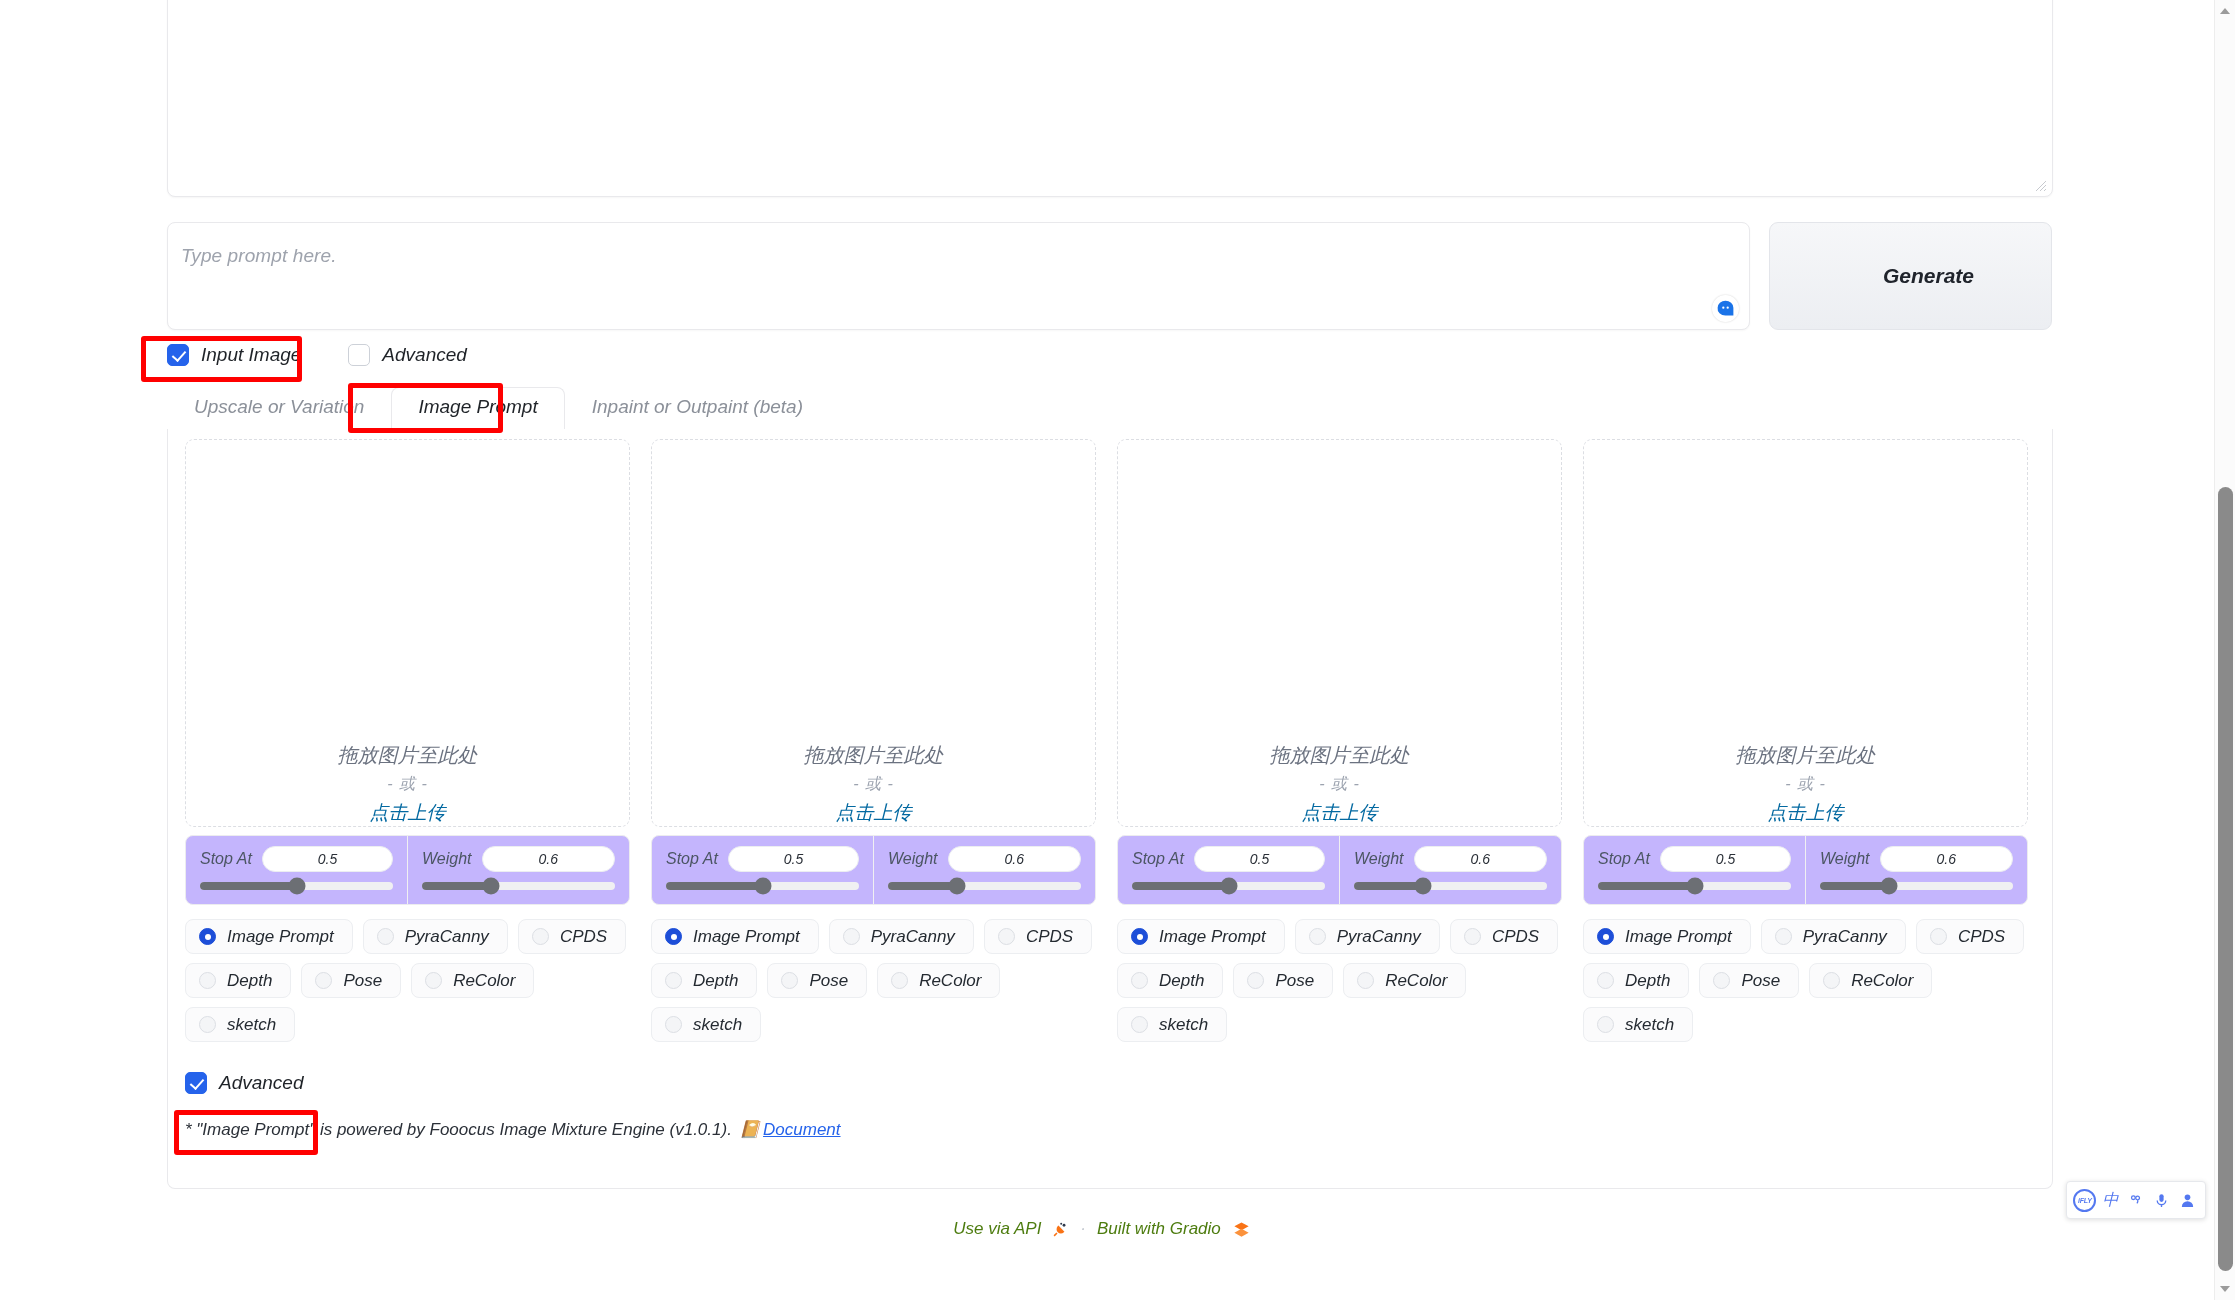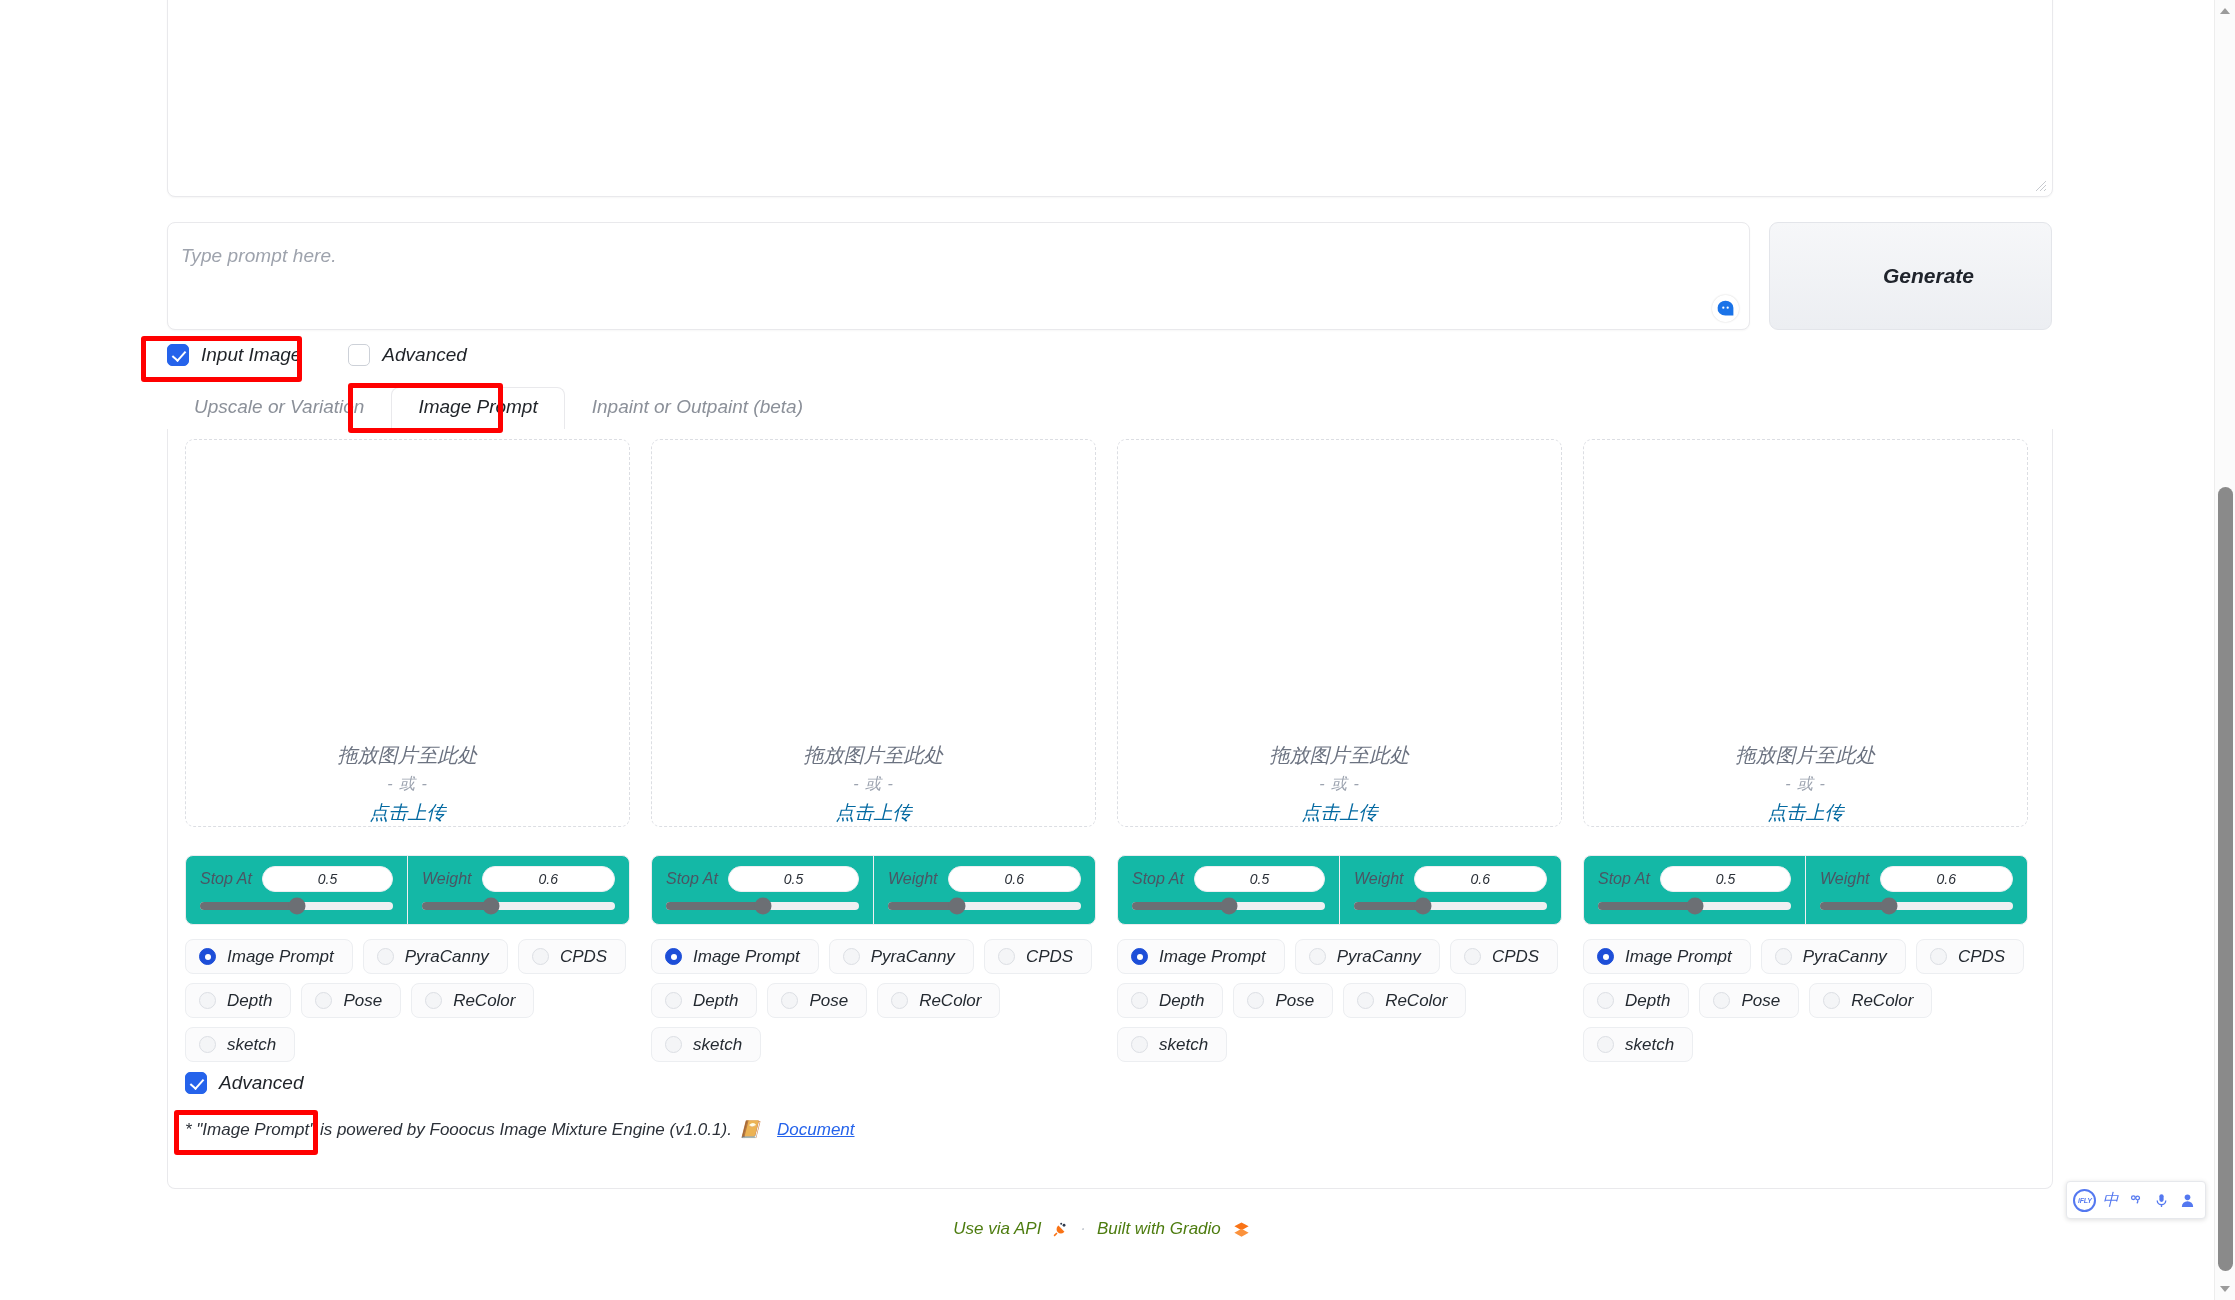--- a/index.html
+++ b/index.html
@@ -176,25 +176,25 @@
     align-items: center; justify-content: flex-end;
     gap: 5px;
     cursor: pointer;
   }
   .dz-line1 { font-size: 20px; color: #6b7280; }
   .dz-line2 { font-size: 16px; color: #9ca3af; letter-spacing: 1px; }
   .dz-line3 { font-size: 19px; color: #0369a1; }
 
   
   .slider-card {
-    margin-top: 28px;
+    margin-top: 8px;
     width: 445px; height: 70px;
     border: 1px solid #ececef;
     border-radius: 8px;
-    background: #14b8a6;
+    background: #c4b5fd;
     display: flex;
     padding: 0;
   }
   .slider-cell {
     flex: 1 1 0;
     padding: 10px 14px 0 14px;
     position: relative;
   }
   .slider-cell + .slider-cell { border-left: 1px solid #f0f0f2; }
   .sl-top {
@@ -284,21 +284,21 @@
     position: absolute;
     left: 17px; top: 690px;
     font-size: 17px;
     color: #2b3038;
     display: flex; align-items: center;
     white-space: nowrap;
   }
   .note a {
     color: #2563eb;
     text-decoration: underline;
-    margin-left: 17px;
+    margin-left: 3px;
   }
   .note .book { margin-left: 7px; font-size: 17px; }
 
   
   .footer {
     position: absolute;
     left: 0; top: 1219px;
     width: 2204px;
     display: flex; align-items: center; justify-content: center;
     gap: 11px;

